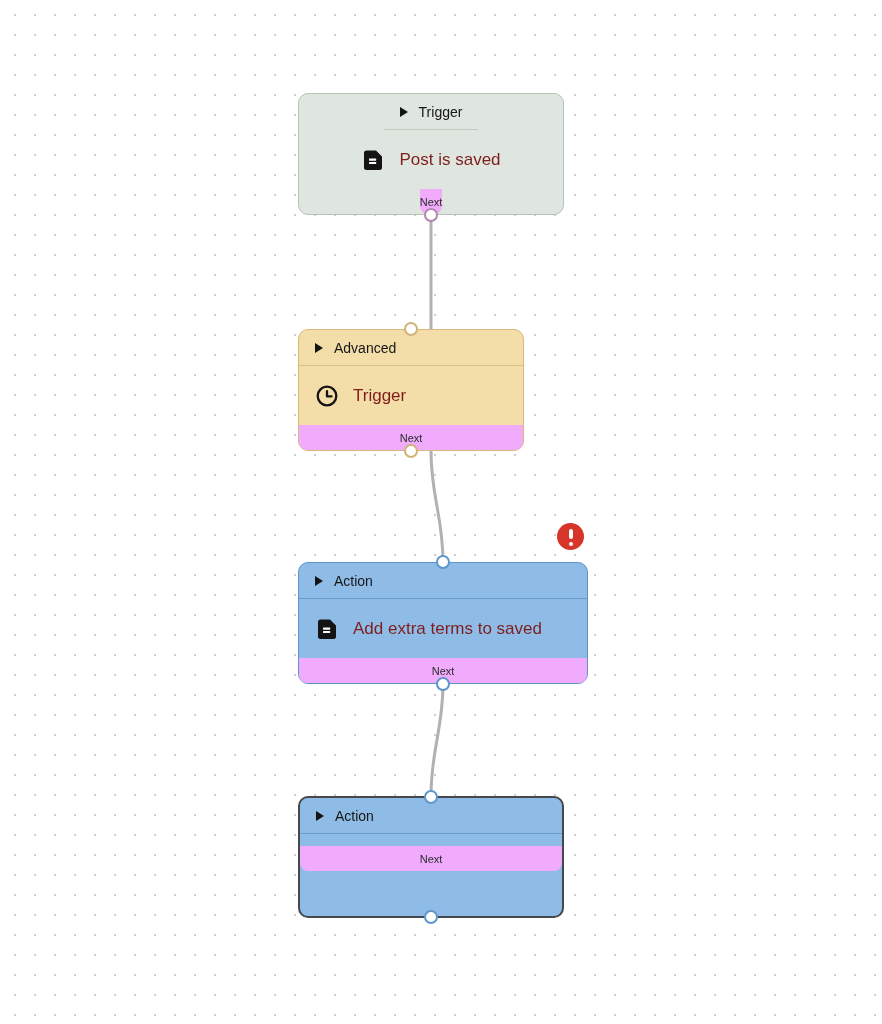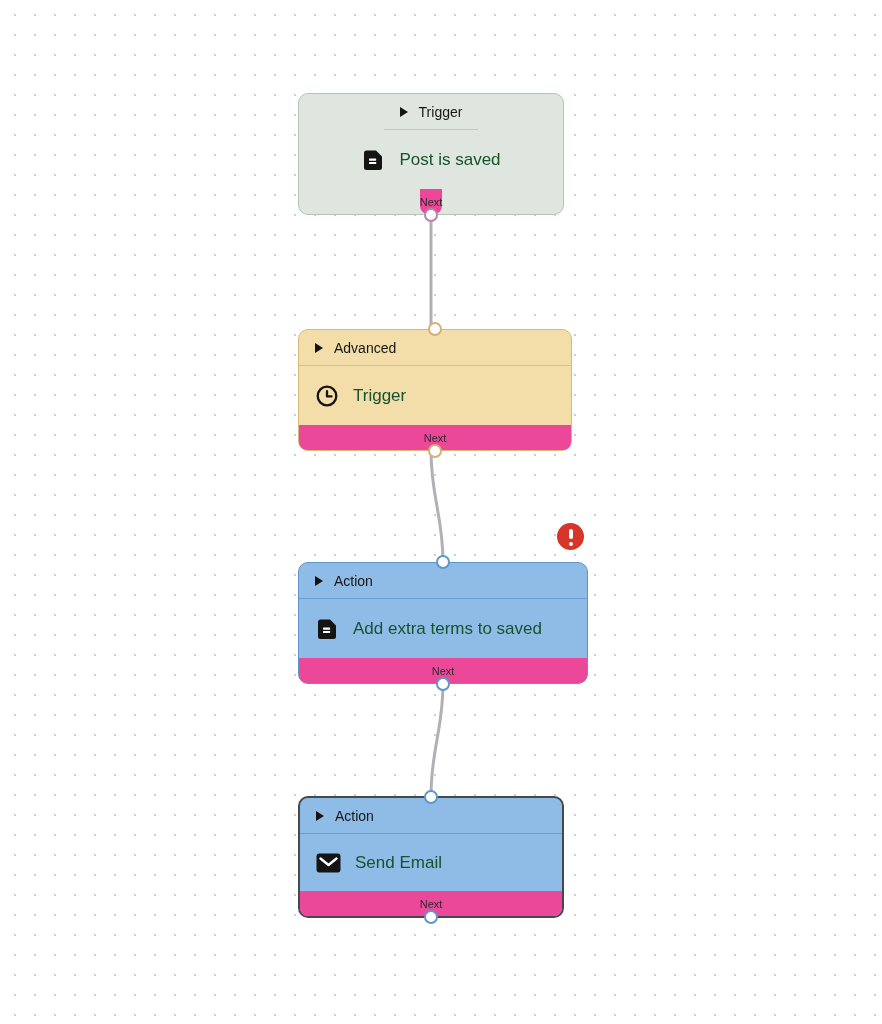--- a/index.html
+++ b/index.html
@@ -65,28 +65,28 @@
     display: flex;
     align-items: center;
     gap: 14px;
     padding: 0 16px;
   }
 
   .node-icon { display: flex; align-items: center; flex: 0 0 auto; }
 
   .node-title {
     font-size: 17px;
-    color: #14532d;
+    color: #7f1d1d;
     white-space: nowrap;
   }
 
   .node-footer {
     flex: 0 0 25px;
     height: 25px;
-    background: #ec4899;
+    background: #f0abfc;
     border-radius: 0 0 8px 8px;
     display: flex;
     align-items: center;
     justify-content: center;
   }
 
   .port-label {
     font-size: 11px;
     color: #2b2b2b;
   }
@@ -165,21 +165,21 @@
         </svg>
       </span>
       <span class="node-title">Post is saved</span>
     </div>
     <div class="node-footer">
       <span class="port-label">Next</span>
     </div>
     <span class="port port-out port-purple"></span>
   </div>
 
-  <div class="node theme-advanced" style="left:298px; top:329px; width:274px;">
+  <div class="node theme-advanced" style="left:298px; top:329px; width:226px;">
     <div class="node-header">
       <span class="caret"></span>
       <span class="node-category">Advanced</span>
     </div>
     <div class="node-body">
       <span class="node-icon">
         <svg width="24" height="24" viewBox="0 0 24 24">
           <circle cx="12" cy="12" r="9.3" fill="none" stroke="#141414" stroke-width="2.3"></circle>
           <path d="M12 7.2 V12.4 H16.5" fill="none" stroke="#141414" stroke-width="2.3" stroke-linecap="round" stroke-linejoin="round"></path>
         </svg>
@@ -217,29 +217,20 @@
     </div>
     <span class="port port-in port-blue"></span>
     <span class="port port-out port-blue"></span>
   </div>
 
   <div class="node theme-action theme-selected" style="left:298px; top:796px; width:266px;">
     <div class="node-header">
       <span class="caret"></span>
       <span class="node-category">Action</span>
     </div>
-    <div class="node-body">
-      <span class="node-icon">
-        <svg width="25" height="20" viewBox="0 0 25 20">
-          <rect x="0.5" y="0.5" width="24" height="19" rx="3" fill="#141414"></rect>
-          <path d="M4.5 5.5 L12.5 12 L20.5 5.5" fill="none" stroke="#ffffff" stroke-width="2.4" stroke-linecap="round" stroke-linejoin="round"></path>
-        </svg>
-      </span>
-      <span class="node-title">Send Email</span>
-    </div>
     <div class="node-footer">
       <span class="port-label">Next</span>
     </div>
     <span class="port port-in port-blue"></span>
     <span class="port port-out port-blue"></span>
   </div>
 
 </div>
 
 </body></html>

